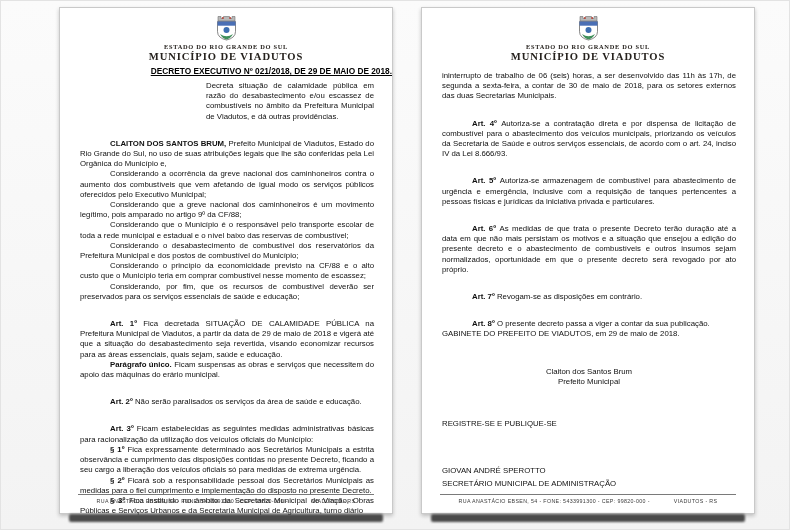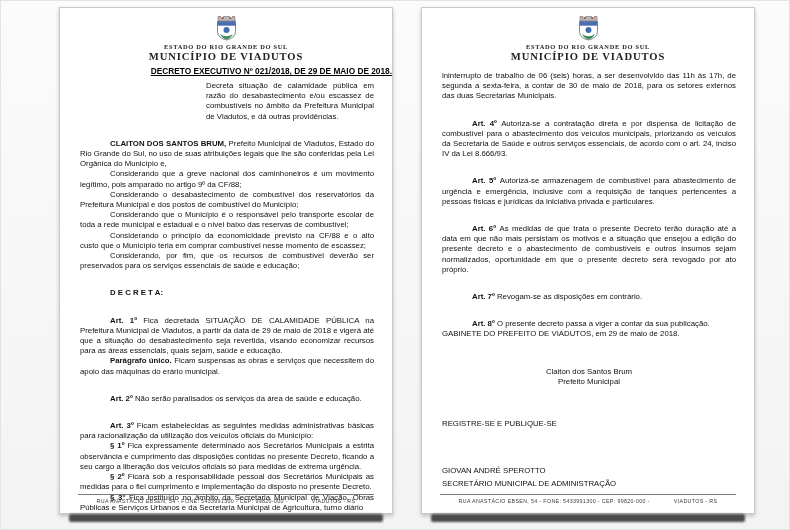--- a/index.html
+++ b/index.html
@@ -75,26 +75,26 @@
         <circle cx="10.5" cy="15" r="3" fill="#3c6db0"></circle>
         <path d="M4 19 q6.5 4.5 13 0 q-2.5 4.5 -6.5 5.5 q-4 -1 -6.5 -5.5 Z" fill="#3f8f5a"></path>
       </svg>
       <div class="state">ESTADO DO RIO GRANDE DO SUL</div>
       <div class="muni">MUNICÍPIO DE VIADUTOS</div>
       <div class="doc-title">DECRETO EXECUTIVO Nº 021/2018, DE 29 DE MAIO DE 2018.</div>
     </div>
     <div class="body">
         <p class="para ementa">Decreta situação de calamidade pública em razão do desabastecimento e/ou escassez de combustíveis no âmbito da Prefeitura Municipal de Viadutos, e dá outras providências.</p>
         <p class="para ind gap"><b>CLAITON DOS SANTOS BRUM, </b>Prefeito Municipal de Viadutos, Estado do Rio Grande do Sul, no uso de suas atribuições legais que lhe são conferidas pela Lei Orgânica do Município e,</p>
+        <p class="para ind">Considerando a ocorrência da greve nacional dos caminhoneiros contra o aumento dos combustíveis que vem afetando de igual modo os serviços públicos oferecidos pelo Executivo Municipal;</p>
         <p class="para ind">Considerando que a greve nacional dos caminhoneiros é um movimento legítimo, pois amparado no artigo 9º da CF/88;</p>
+        <p class="para ind">Considerando que o Município é o responsável pelo transporte escolar de toda a rede municipal e estadual e o nível baixo das reservas de combustível;</p>
         <p class="para ind">Considerando o desabastecimento de combustível dos reservatórios da Prefeitura Municipal e dos postos de combustível do Município;</p>
-        <p class="para ind">Considerando que o Município é o responsável pelo transporte escolar de toda a rede municipal e estadual e o nível baixo das reservas de combustível;</p>
         <p class="para ind">Considerando o princípio da economicidade previsto na CF/88 e o alto custo que o Município teria em comprar combustível nesse momento de escassez;</p>
         <p class="para ind">Considerando, por fim, que os recursos de combustível deverão ser preservados para os serviços essenciais de saúde e educação;</p>
-        <p class="para ind gap"><b>D E C R E T A:</b></p>
         <p class="para ind gap"><b>Art. 1º </b>Fica decretada SITUAÇÃO DE CALAMIDADE PÚBLICA na Prefeitura Municipal de Viadutos, a partir da data de 29 de maio de 2018 e vigerá até que a situação do desabastecimento seja revertida, visando economizar recursos para as áreas essenciais, quais sejam, saúde e educação.</p>
         <p class="para ind"><b>Parágrafo único. </b>Ficam suspensas as obras e serviços que necessitem do apoio das máquinas do erário municipal.</p>
         <p class="para ind gap"><b>Art. 2º </b>Não serão paralisados os serviços da área de saúde e educação.</p>
         <p class="para ind gap"><b>Art. 3º </b>Ficam estabelecidas as seguintes medidas administrativas básicas para racionalização da utilização dos veículos oficiais do Município:</p>
         <p class="para ind"><b>§ 1º </b>Fica expressamente determinado aos Secretários Municipais a estrita observância e cumprimento das disposições contidas no presente Decreto, ficando a seu cargo a liberação dos veículos oficiais só para medidas de extrema urgência.</p>
         <p class="para ind"><b>§ 2º </b>Ficará sob a responsabilidade pessoal dos Secretários Municipais as medidas para o fiel cumprimento e implementação do disposto no presente Decreto.</p>
         <p class="para ind"><b>§ 3º </b>Fica instituído no âmbito da Secretaria Municipal de Viação, Obras Públicas e Serviços Urbanos e da Secretaria Municipal de Agricultura, turno diário</p>
       </div>
     <div class="footer">
       <span>RUA ANASTÁCIO EBSEN, 54 - FONE: 5433991300 - CEP: 99820-000 -</span>

